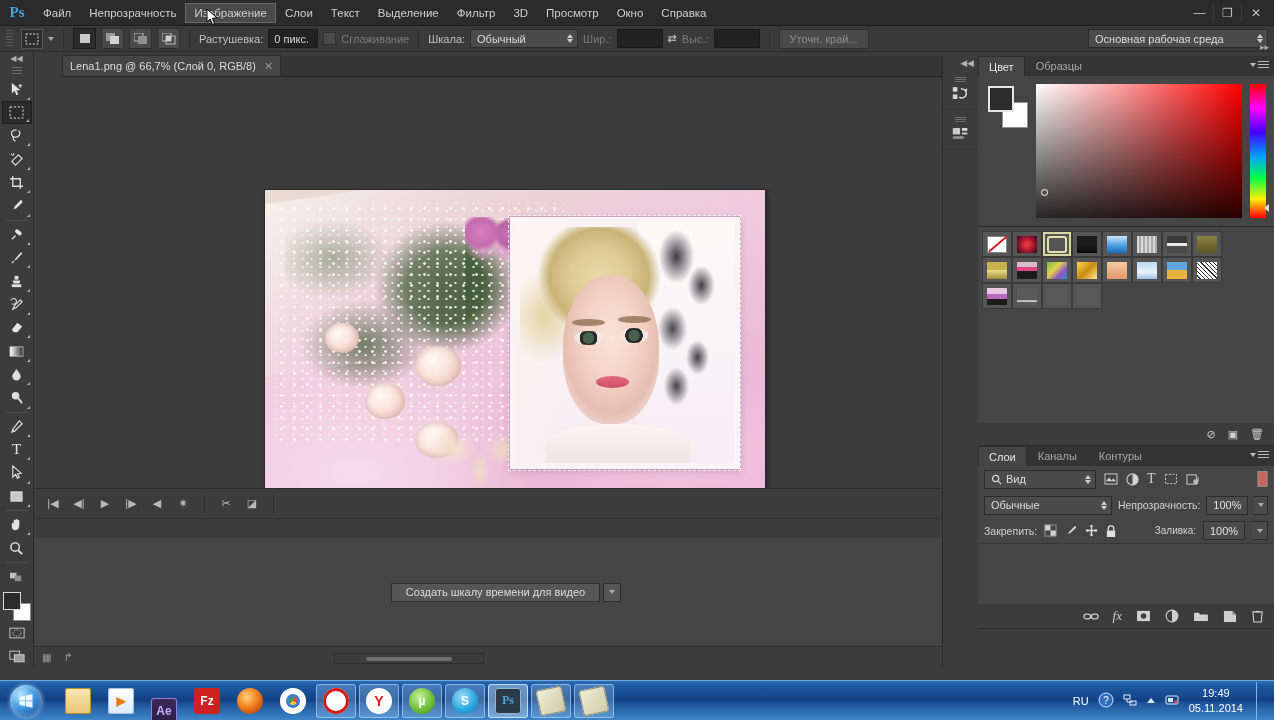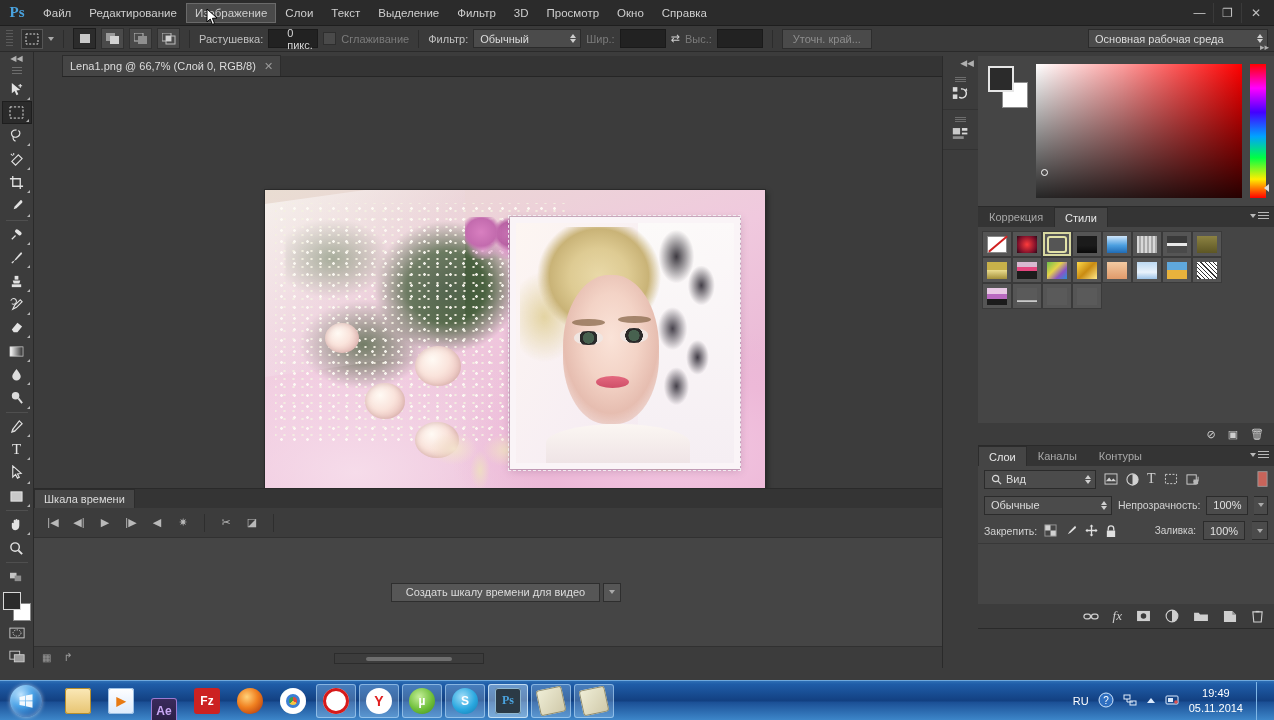--- a/index.html
+++ b/index.html
@@ -45,21 +45,21 @@
   .sep { width:1px; height:18px; background:#2c2c2c; margin:0 4px; }
   .segbtn {
     width:23px; height:21px; background:#4a4a4a; border:1px solid #303030;
     display:flex; align-items:center; justify-content:center;
   }
   .segbtn.on { background:#2c2c2c; border-color:#1d1d1d; }
   .opt-label { color:#c0c0c0; font-size:11px; white-space:nowrap; }
   .opt-label.dim { color:#7b7b7b; }
   .opt-field {
     background:#222; border:1px solid #1a1a1a; color:#d6d6d6;
-    height:19px; padding:0 18px; display:flex; align-items:center; font-size:11px;
+    height:19px; padding:0 5px; display:flex; align-items:center; font-size:11px;
   }
   .opt-select {
     background:#4b4b4b; border:1px solid #2b2b2b; color:#dcdcdc; height:19px;
     display:flex; align-items:center; padding:0 4px 0 6px; font-size:11px;
     justify-content:space-between; gap:6px;
   }
   .spin { display:flex; flex-direction:column; gap:1px; }
   .spin i { width:0;height:0;border-left:3px solid transparent;border-right:3px solid transparent; display:block;}
   .spin i.up { border-bottom:4px solid #cfcfcf; }
   .spin i.dn { border-top:4px solid #cfcfcf; }
@@ -351,21 +351,21 @@
   .cursor {
     position:absolute; left:206px; top:8px; width:13px; height:18px; z-index:50; pointer-events:none;
   }
 </style>
 </head>
 <body>
 
 <div class="menubar">
   <div class="ps-logo">Ps</div>
   <div class="menu-item">Файл</div>
-  <div class="menu-item">Редактирование</div>
+  <div class="menu-item">Непрозрачность</div>
   <div class="menu-item active">Изображение</div>
   <div class="menu-item">Слои</div>
   <div class="menu-item">Текст</div>
   <div class="menu-item">Выделение</div>
   <div class="menu-item">Фильтр</div>
   <div class="menu-item">3D</div>
   <div class="menu-item">Просмотр</div>
   <div class="menu-item">Окно</div>
   <div class="menu-item">Справка</div>
   <div class="winbtns">
@@ -407,21 +407,21 @@
         <rect x="4" y="3" width="9" height="8" fill="none" stroke="#bdbdbd"></rect>
         <rect x="4" y="3" width="5" height="5" fill="#d2d2d2"></rect>
       </svg>
   </div>
   <div class="sep"></div>
   <span class="opt-label">Растушевка:</span>
   <div class="opt-field" style="width:50px">0 пикс.</div>
   <div class="chk"></div>
   <span class="opt-label dim">Сглаживание</span>
   <div class="sep"></div>
-  <span class="opt-label">Фильтр:</span>
+  <span class="opt-label">Шкала:</span>
   <div class="opt-select" style="width:108px">
     <span>Обычный</span>
     <span class="spin">
         <i class="up"></i>
         <i class="dn"></i>
       </span>
   </div>
   <span class="opt-label dim">Шир.:</span>
   <div class="opt-field" style="width:46px"></div>
   <span class="ic">⇄</span>
@@ -654,28 +654,20 @@
     <div class="statusbar">
       <div class="st-zoom">66,67%</div>
       <div class="st-sep"></div>
       <div class="st-doc">Док: 1,22M/1,63M</div>
       <div class="st-arrow"></div>
     </div>
   </div>
 </div>
 
 <div class="timeline">
-  <div class="tl-tabrow">
-    <div class="tl-tab">Шкала времени</div>
-    <div class="tl-menu">
-        <i></i>
-        <i></i>
-        <i></i>
-      </div>
-  </div>
   <div class="tl-ctrls">
     <div class="tl-btn">|◀</div>
     <div class="tl-btn">◀|</div>
     <div class="tl-btn">▶</div>
     <div class="tl-btn">|▶</div>
     <div class="tl-btn">◀</div>
     <div class="tl-btn">✷</div>
     <div class="tl-vsep"></div>
     <div class="tl-btn">✂</div>
     <div class="tl-btn">◪</div>
@@ -717,47 +709,47 @@
         <rect x="12" y="8" width="6" height="2" fill="#d8d8d8"></rect>
         <rect x="2" y="12" width="12" height="3" fill="#8e8e8e"></rect>
       </svg>
   </div>
 </div>
 
 <div class="rdock">
 
   <div class="panel">
     <div class="dock-collapse">▸▸</div>
-    <div class="color-body">
-      <div class="fg-bg">
-        <div class="bg"></div>
-        <div class="fg"></div>
-      </div>
-      <div class="ramp">
-        <div class="ramp-dot"></div>
-      </div>
-      <div class="hue">
-        <div class="hue-mark"></div>
-      </div>
-    </div>
-  </div>
-
-  <div class="panel">
     <div class="ptabs">
-      <div class="ptab">Коррекция</div>
-      <div class="ptab on">Стили</div>
+      <div class="ptab on">Цвет</div>
+      <div class="ptab">Образцы</div>
       <div class="pmenu">
         <span class="tri"></span>
           <span class="bars">
             <i></i>
             <i></i>
             <i></i>
           </span>
       </div>
     </div>
+    <div class="color-body">
+      <div class="fg-bg">
+        <div class="bg"></div>
+        <div class="fg"></div>
+      </div>
+      <div class="ramp">
+        <div class="ramp-dot"></div>
+      </div>
+      <div class="hue">
+        <div class="hue-mark"></div>
+      </div>
+    </div>
+  </div>
+
+  <div class="panel">
     <div class="styles-body">
       <div class="sty-grid" id="styles-grid">
           <div class="sty">
             <i style="background: rgb(255, 255, 255); box-shadow: rgb(136, 136, 136) 0px 0px 0px 1px inset; position: relative;">
               <span style="position: absolute; left: -1px; top: 7px; width: 24px; height: 2px; background: rgb(208, 32, 32); transform: rotate(-40deg); display: block;"></span>
             </i>
           </div>
           <div class="sty">
             <i style="background: radial-gradient(circle, rgb(255, 59, 59) 0%, rgb(122, 15, 42) 70%, rgb(42, 10, 20) 100%);"></i>
           </div>

